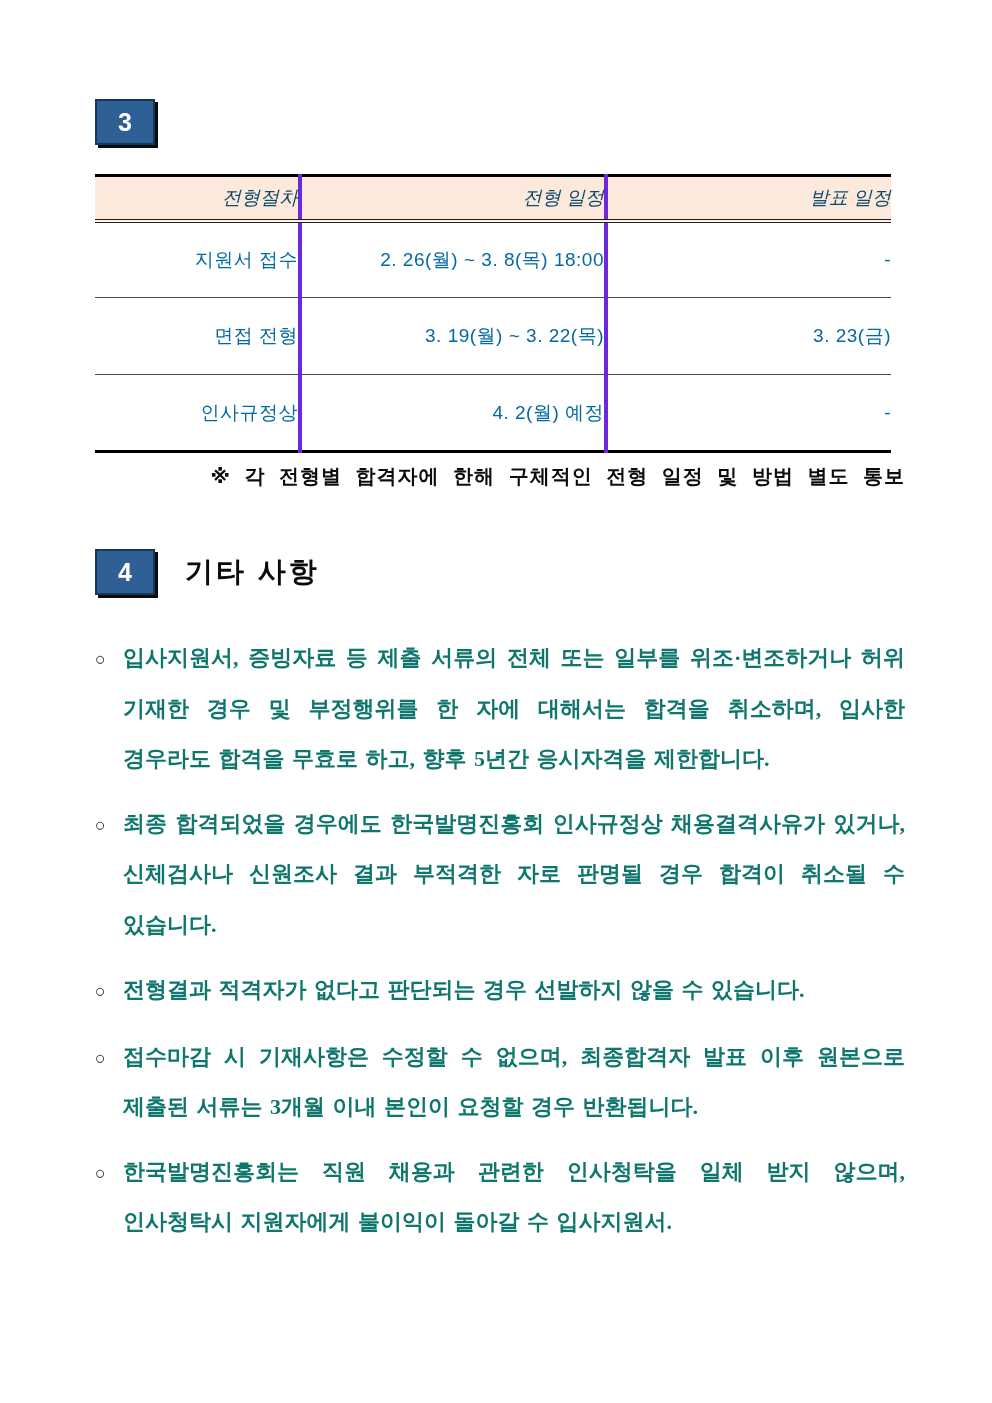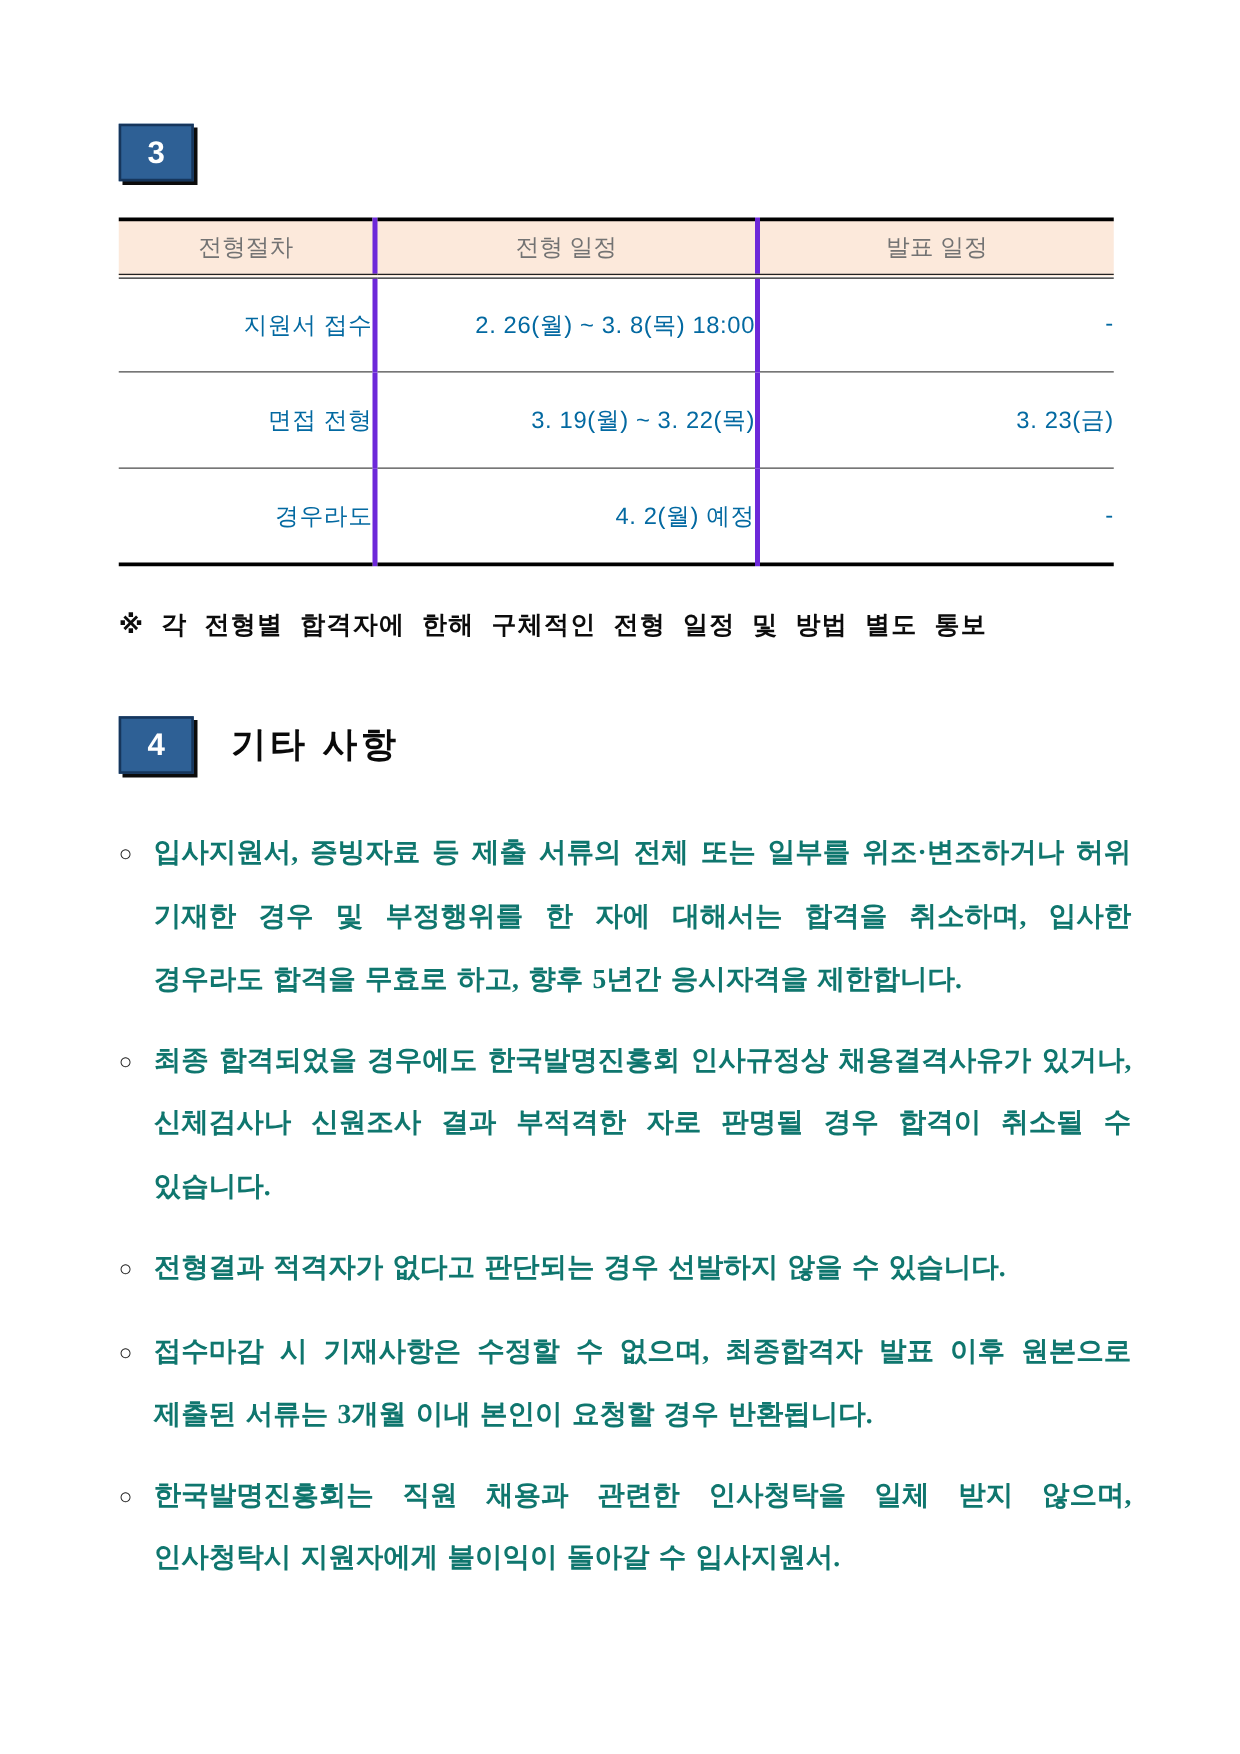--- a/index.html
+++ b/index.html
@@ -57,42 +57,44 @@
     border-bottom: 3px solid #000000;
   }
   .schedule-table col.c1 { width: 205px; }
   .schedule-table col.c2 { width: 306px; }
   .schedule-table col.c3 { width: 285px; }
   .schedule-table th {
     height: 45px;
     background: #fce9db;
     font-size: 19px;
     font-weight: normal;
-    color: #737373;
-    text-align: center;
+    color: #0c4a6e;
+    text-align: right;
     vertical-align: middle;
     border-bottom: 4px double #222222;
+    font-style: italic;
   }
   .schedule-table td {
     height: 77px;
     font-size: 19px;
     color: #0369a1;
     text-align: right;
     vertical-align: middle;
     border-bottom: 1px solid #4a4a4a;
     letter-spacing: 0.5px;
   }
   .schedule-table tr:last-child td { border-bottom: none; }
   .schedule-table th + th,
   .schedule-table td + td { border-left: 4px solid #6d28d9; }
 
   
   .table-notes {
-    margin-top: 29px;
+    margin-top: 5px;
     width: 810px;
+    text-align: right;
   }
   .note-line {
     font-size: 20px;
     font-weight: bold;
     color: #0c0c0c;
     line-height: 1.85;
     letter-spacing: 1px;
     word-spacing: 7px;
     white-space: nowrap;
   }
@@ -155,21 +157,21 @@
         <td>지원서 접수</td>
         <td>2. 26(월) ~ 3. 8(목) 18:00</td>
         <td>-</td>
       </tr>
       <tr>
         <td>면접 전형</td>
         <td>3. 19(월) ~ 3. 22(목)</td>
         <td>3. 23(금)</td>
       </tr>
       <tr>
-        <td>경우라도</td>
+        <td>인사규정상</td>
         <td>4. 2(월) 예정</td>
         <td>-</td>
       </tr>
     </tbody>
   </table>
 
   <div class="table-notes">
     <div class="note-line">※ 각 전형별 합격자에 한해 구체적인 전형 일정 및 방법 별도 통보</div>
   </div>
 

